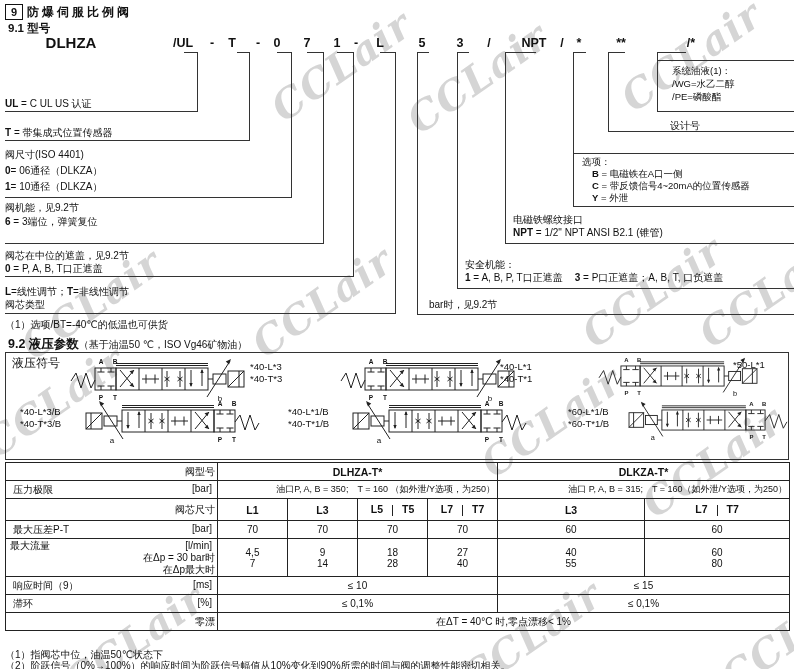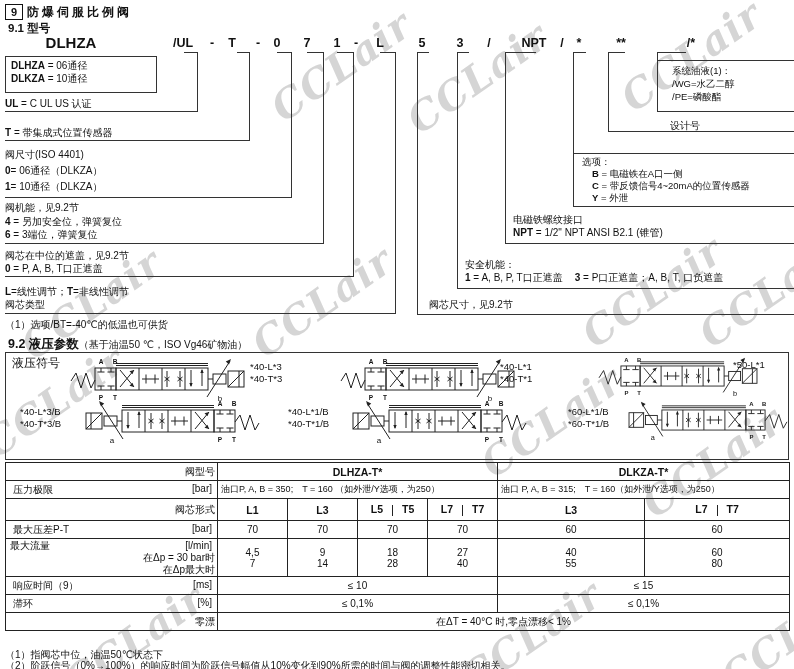--- a/index.html
+++ b/index.html
@@ -21,21 +21,21 @@
           font-weight:bold;font-size:11px;text-align:center;line-height:14px;z-index:1}
   .h1{position:absolute;left:27px;top:4px;font-weight:bold;font-size:12px;letter-spacing:3px;z-index:1}
   .h2{position:absolute;font-weight:bold;font-size:11.5px;z-index:1}
   .note{position:absolute;font-size:10px;z-index:1;white-space:nowrap}
   table.params{position:absolute;left:5px;top:462px;width:784px;border-collapse:collapse;
                table-layout:fixed;z-index:1;font-size:10px;background:transparent}
   .params td{border:1px solid #222;padding:0 2px;text-align:center;vertical-align:middle;overflow:hidden}
   .params td.lab{text-align:right;padding-left:4px}
   .params .lr{display:flex;justify-content:space-between;padding:0 3px;white-space:nowrap}
   .params .hdrb{font-weight:bold;font-size:10.5px}
-  .params td.ptxt{font-size:9px;text-align:left;padding-left:3px;white-space:nowrap}
+  .params td.ptxt{font-size:9px;text-align:right;padding-left:3px;white-space:nowrap}
   .minidiv{display:inline-block;width:1px;height:11px;background:#222;margin:0 9px;vertical-align:middle}
   #page svg .st{stroke:#222;stroke-width:1;fill:none}
   #page svg .fl{fill:#222;stroke:none}
   #page svg text.pt{font-size:6.5px;font-weight:bold;fill:#111;text-anchor:middle;font-family:"Liberation Sans",sans-serif}
   #page svg text.pl{font-size:8px;fill:#111;text-anchor:middle;font-family:"Liberation Sans",sans-serif}
   .symlab{font-size:9.5px;line-height:12px;white-space:nowrap}
   b{font-weight:bold}
 </style>
 </head>
 <body>
@@ -85,38 +85,33 @@
   <div class="ld br-r" style="left:307px;top:52px;width:16px;height:191px"></div>
   <div class="ld br-r" style="left:337px;top:52px;width:16px;height:224px"></div>
   <div class="ld br-r" style="left:380px;top:52px;width:15px;height:261px"></div>
   <div class="ld br-l" style="left:417px;top:52px;width:11px;height:262px"></div>
   <div class="ld br-l" style="left:457px;top:52px;width:11px;height:236px"></div>
   <div class="ld br-l" style="left:505px;top:52px;width:30px;height:191px"></div>
   <div class="ld br-l" style="left:573px;top:52px;width:12px;height:101px"></div>
   <div class="ld br-l" style="left:608px;top:52px;width:16px;height:79px"></div>
   <div class="ld br-l" style="left:657px;top:52px;width:28px;height:8px"></div>
 
-  <div class="cl bx" style="left:5px;top:56px;width:145px;height:33px;padding:2px 0 0 5px">
-    <div><b>DLHZA</b><span> = 06通径</span></div>
-    <div><b>DLKZA</b><span> = 10通径</span></div>
-  </div>
   <div class="cl ub" style="left:5px;top:97px;width:192px;height:14px">
     <b>UL</b><span> = C UL US 认证</span>
   </div>
   <div class="cl ub" style="left:5px;top:126px;width:244px;height:14px">
     <b>T</b><span> = 带集成式位置传感器</span>
   </div>
   <div class="cl ub" style="left:5px;top:147px;width:286px;height:50px;line-height:16px">
     <div>阀尺寸(ISO 4401)</div>
     <div><b>0</b><span>= 06通径（DLKZA）</span></div>
     <div><b>1</b><span>= 10通径（DLKZA）</span></div>
   </div>
   <div class="cl ub" style="left:5px;top:201px;width:318px;height:42px;line-height:13.5px">
     <div>阀机能，见9.2节</div>
-    <div><b>4</b><span> = 另加安全位，弹簧复位</span></div>
     <div><b>6</b><span> = 3端位，弹簧复位</span></div>
   </div>
   <div class="cl ub" style="left:5px;top:249px;width:348px;height:27px">
     <div>阀芯在中位的遮盖，见9.2节</div>
     <div><b>0</b><span> = P, A, B, T口正遮盖</span></div>
   </div>
   <div class="cl ub" style="left:5px;top:285px;width:390px;height:28px">
     <div><b>L</b><span>=线性调节；</span><b>T</b><span>=非线性调节</span></div>
     <div>阀芯类型</div>
   </div>
@@ -138,21 +133,21 @@
   </div>
   <div class="cl ub" style="left:505px;top:213px;width:289px;height:30px;padding-left:8px">
     <div>电磁铁螺纹接口</div>
     <div><b>NPT</b><span>  =  1/2" NPT ANSI B2.1 (锥管)</span></div>
   </div>
   <div class="cl ub" style="left:457px;top:258px;width:337px;height:30px;padding-left:8px">
     <div>安全机能：</div>
     <div><b>1</b><span> = A, B, P, T口正遮盖</span><span style="display:inline-block;width:12px"></span><b>3</b><span> = P口正遮盖；A, B, T, 口负遮盖</span></div>
   </div>
   <div class="cl ub" style="left:417px;top:298px;width:377px;height:16px;padding-left:12px">
-    <span>阀芯尺寸，见9.2节</span>
+    <span>bar时，见9.2节</span>
   </div>
 
   <div class="abs" style="left:8px;top:334px;z-index:1;white-space:nowrap">
     <span style="font-weight:bold;font-size:12.5px">9.2 液压参数</span><span style="font-size:10px">（基于油温50 ℃，ISO Vg46矿物油）</span>
   </div>
 
   <div class="abs bx" style="left:5px;top:352px;width:782px;height:106px;z-index:1"></div>
   <div class="cl" style="left:12px;top:357px;font-size:12px">液压符号</div>
 
   <svg width="0" height="0" style="position:absolute">
@@ -279,21 +274,21 @@
       <td colspan="2" class="lab">
         <div class="lr">
               <span>压力极限</span>
               <span>[bar]</span>
             </div>
       </td>
       <td colspan="6" class="ptxt">油口P, A, B = 350;　T = 160 （如外泄/Y选项，为250）</td>
       <td colspan="3" class="ptxt">油口 P, A, B = 315;　T = 160（如外泄/Y选项，为250）</td>
     </tr>
     <tr style="height:22px">
-      <td colspan="2" class="lab">阀芯形式</td>
+      <td colspan="2" class="lab">阀芯尺寸</td>
       <td class="hdrb">L1</td>
       <td class="hdrb">L3</td>
       <td colspan="2" class="hdrb"><span>L5</span><span class="minidiv"></span><span>T5</span></td>
       <td colspan="2" class="hdrb"><span>L7</span><span class="minidiv"></span><span>T7</span></td>
       <td class="hdrb">L3</td>
       <td colspan="2" class="hdrb"><span>L7</span><span class="minidiv"></span><span>T7</span></td>
     </tr>
     <tr style="height:18px">
       <td colspan="2" class="lab">
         <div class="lr">

